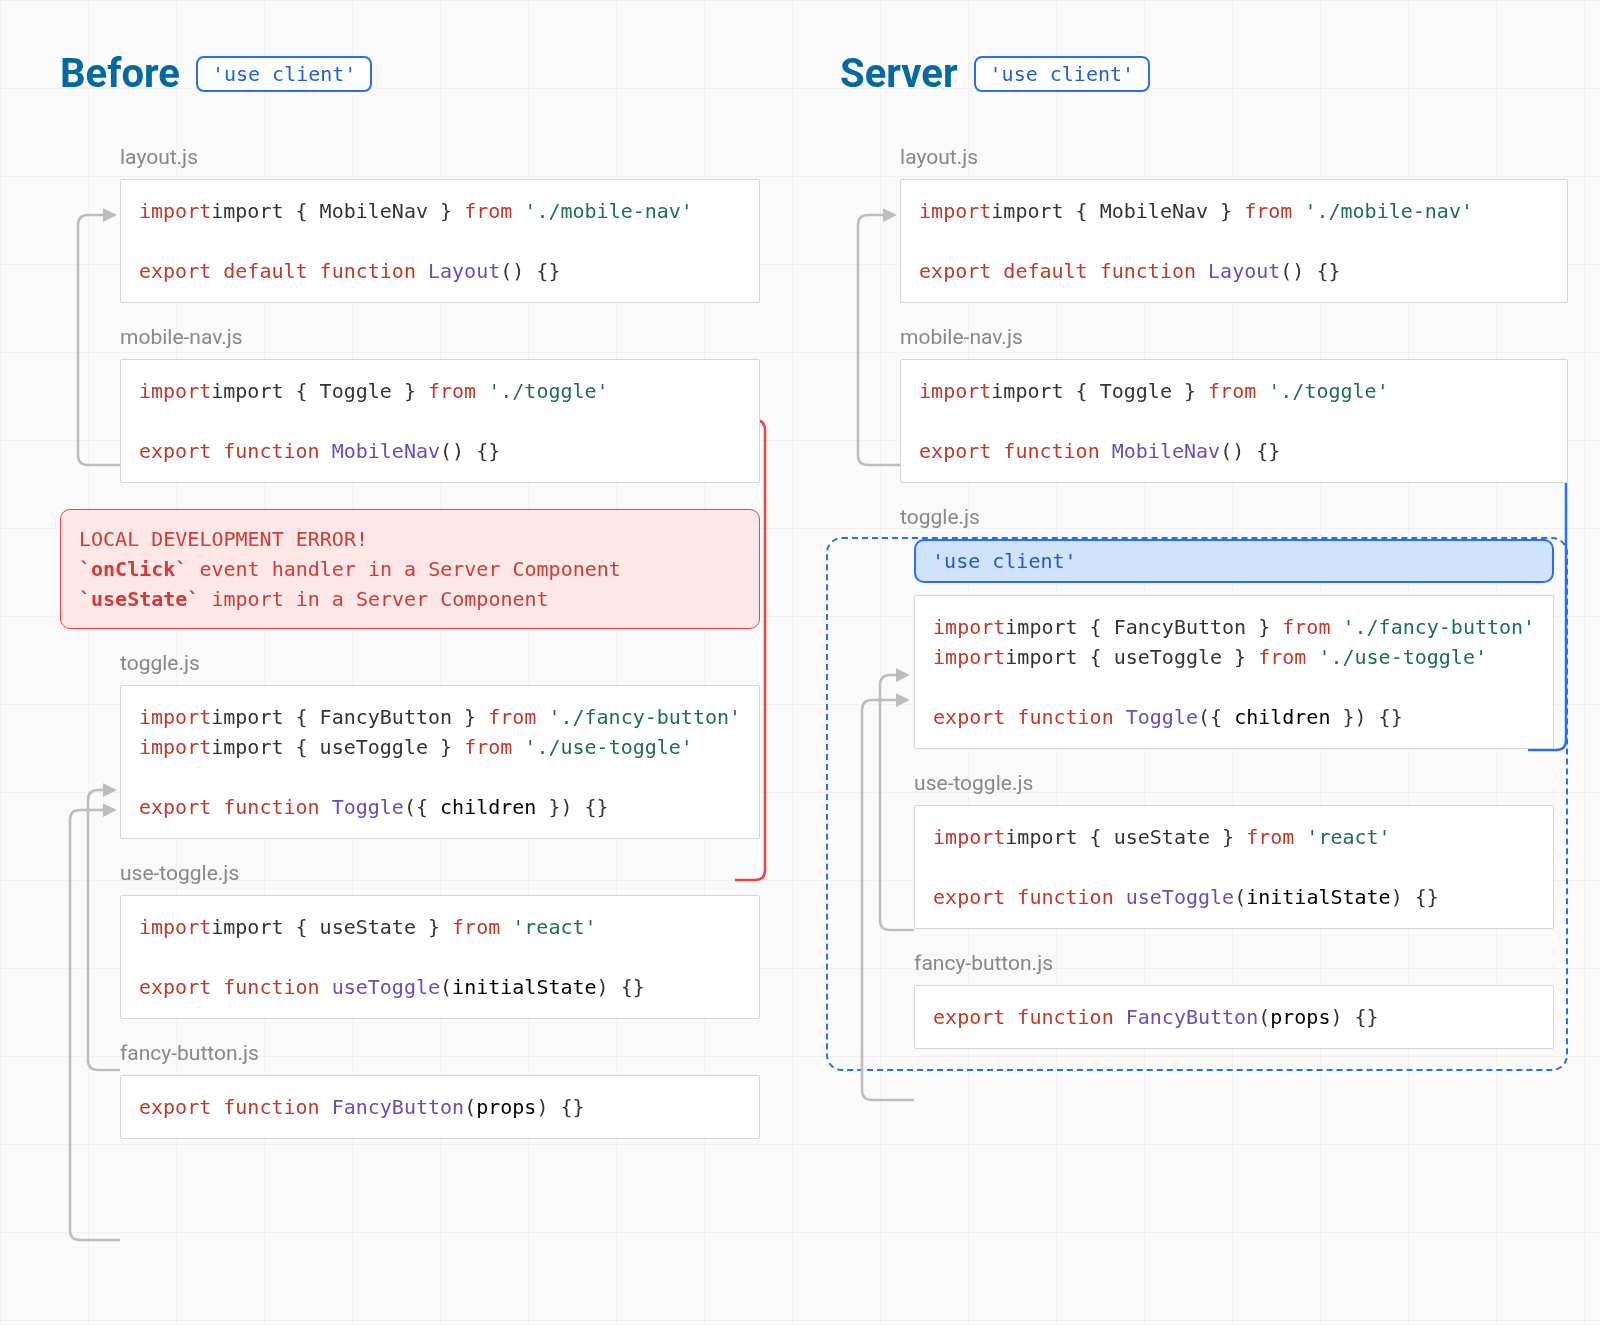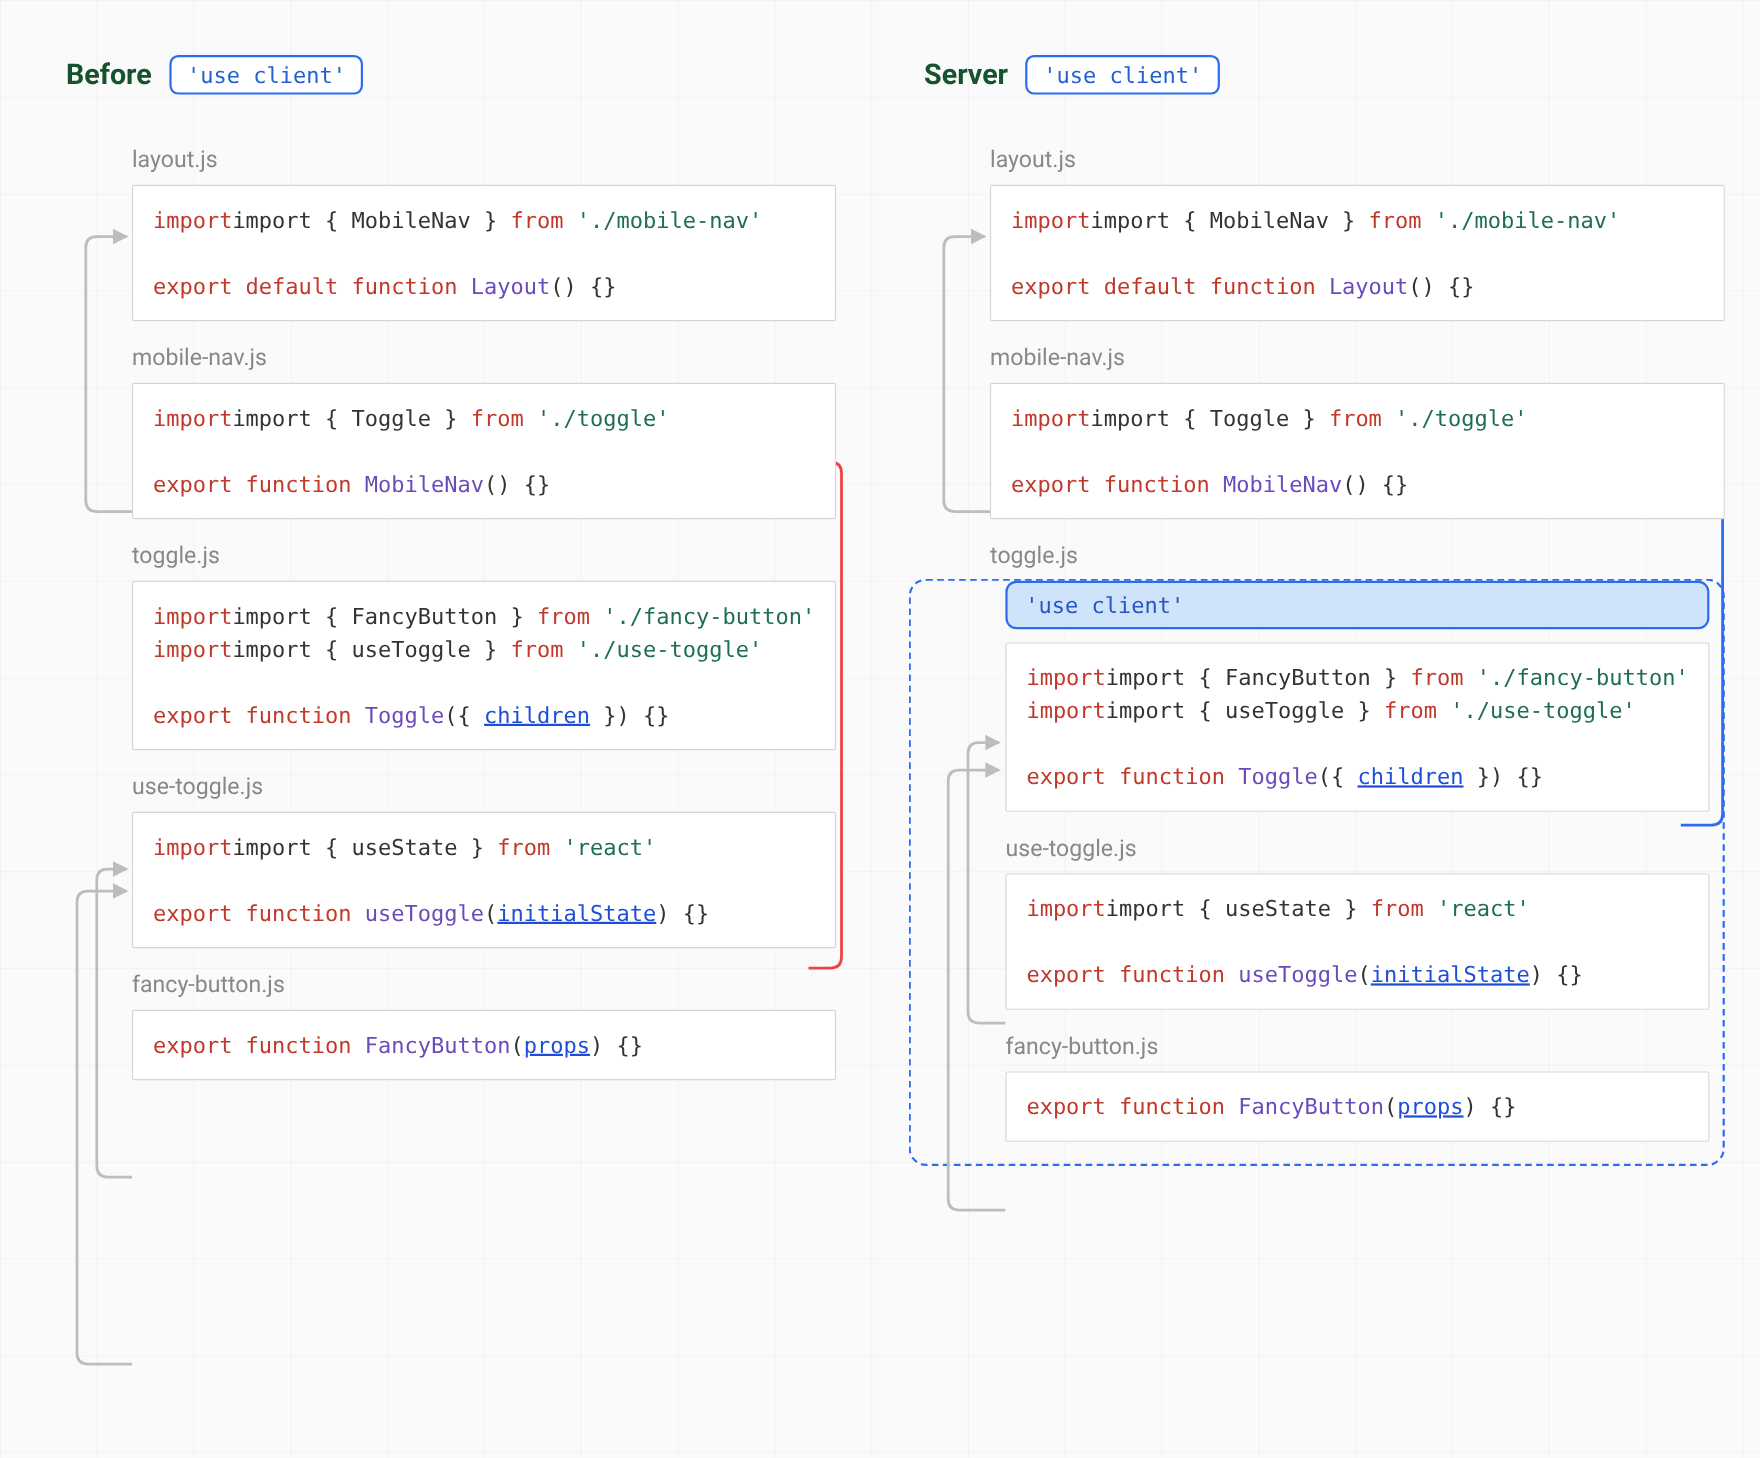--- a/index.html
+++ b/index.html
@@ -22,23 +22,23 @@
     flex: 1;
     position: relative;
   }
   .header {
     display: flex;
     align-items: center;
     gap: 16px;
     margin-bottom: 48px;
   }
   .header-title {
-    font-size: 26px;
+    font-size: 40px;
     font-weight: 700;
-    color: #14532d;
+    color: #0369a1;
   }
   .use-client-badge {
     font-family: ui-monospace, "SF Mono", Menlo, monospace;
     font-size: 20px;
     color: #2260d4;
     border: 2px solid #2b6cf0;
     padding: 4px 14px;
     border-radius: 8px;
     background: #fff;
   }
@@ -71,21 +71,21 @@
     margin-bottom: 8px;
     font-family: ui-monospace, "SF Mono", Menlo, monospace;
     font-size: 20px;
     line-height: 1.5;
     color: #d23a3a;
   }
   .error-box .bold { font-weight: 700; }
   .kw { color: #c0392b; }
   .path { color: #1e6e50; }
   .fn { color: #6b4bbb; }
-  .param { color: #1d4ed8; text-decoration: underline; }
+  .param { color: #000000; }
   .use-client-pill {
     display: block;
     background: #cfe3fb;
     border: 2px solid #2b6cf0;
     border-radius: 10px;
     padding: 8px 16px;
     font-family: ui-monospace, "SF Mono", Menlo, monospace;
     font-size: 20px;
     color: #2557c3;
     margin-left: 60px;
@@ -141,20 +141,25 @@
     <div class="file-label">layout.js</div>
     <div class="code-box"><span class="kw">import</span><span>import { MobileNav } </span><span class="kw">from</span><span class="path"> './mobile-nav'</span>
 
 <span class="kw">export default function</span><span class="fn"> Layout</span><span>() {}</span></div>
 
     <div class="file-label">mobile-nav.js</div>
     <div class="code-box"><span class="kw">import</span><span>import { Toggle } </span><span class="kw">from</span><span class="path"> './toggle'</span>
 
 <span class="kw">export function</span><span class="fn"> MobileNav</span><span>() {}</span></div>
 
+    <div class="error-box">
+      <div>LOCAL DEVELOPMENT ERROR!</div>
+      <div><span class="bold">`onClick`</span><span> event handler in a Server Component</span></div>
+      <div><span class="bold">`useState`</span><span> import in a Server Component</span></div>
+    </div>
 
     <div class="file-label">toggle.js</div>
     <div class="code-box"><span class="kw">import</span><span>import { FancyButton } </span><span class="kw">from</span><span class="path"> './fancy-button'</span>
 <span class="kw">import</span><span>import { useToggle } </span><span class="kw">from</span><span class="path"> './use-toggle'</span>
 
 <span class="kw">export function</span><span class="fn"> Toggle</span><span>({ </span><span class="param">children</span><span> }) {}</span></div>
 
     <div class="file-label">use-toggle.js</div>
     <div class="code-box"><span class="kw">import</span><span>import { useState } </span><span class="kw">from</span><span class="path"> 'react'</span>
 

